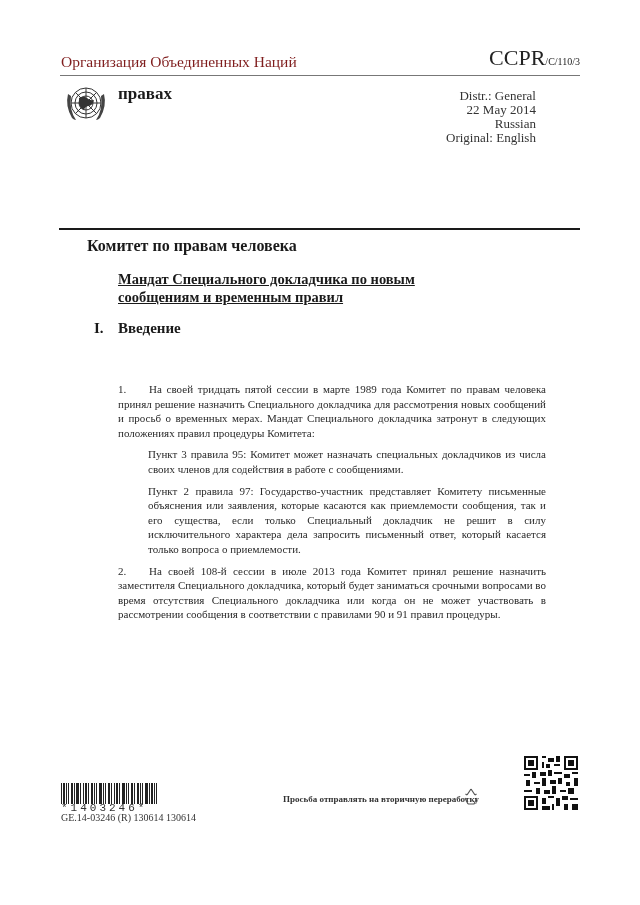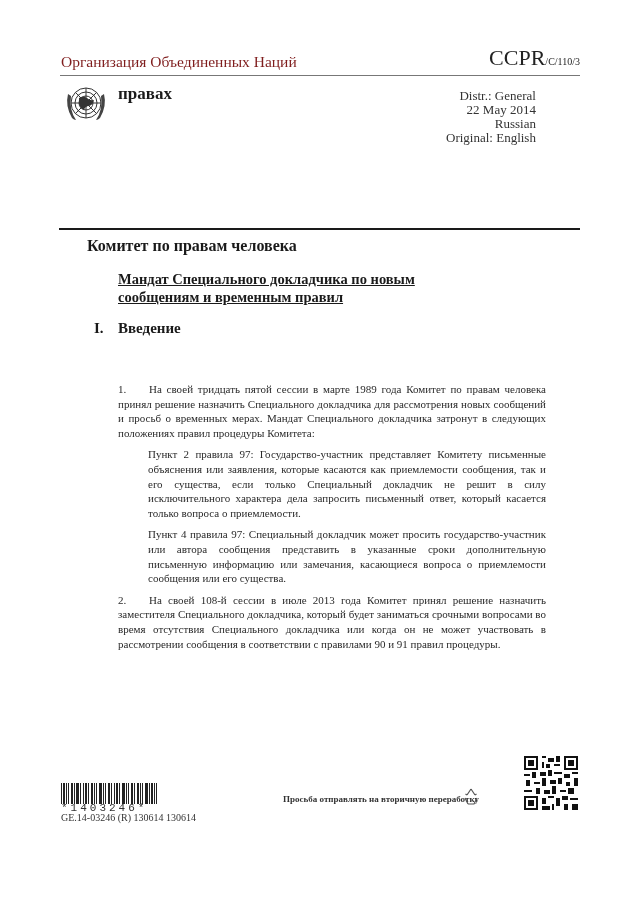--- a/index.html
+++ b/index.html
@@ -70,22 +70,22 @@
 
 <div class="abs doc-title">
   <div>Мандат Специального докладчика по новым</div>
   <div>сообщениям и временным правил</div>
 </div>
 
 <div class="abs section"><span class="num">I.</span><span>Введение</span></div>
 
 <div class="abs content">
   <p class="para"><span class="pnum">1.</span><span>На своей тридцать пятой сессии в марте 1989 года Комитет по правам человека принял решение назначить Специального докладчика для рассмотрения новых сообщений и просьб о временных мерах. Мандат Специального докладчика затронут в следующих положениях правил процедуры Комитета:</span></p>
+  <p class="quote">Пункт 3 правила 95: Комитет может назначать специальных докладчиков из числа своих членов для содействия в работе с сообщениями.</p>
   <p class="quote">Пункт 2 правила 97: Государство-участник представляет Комитету письменные объяснения или заявления, которые касаются как приемлемости сообщения, так и его существа, если только Специальный докладчик не решит в силу исключительного характера дела запросить письменный ответ, который касается только вопроса о приемлемости.</p>
-  <p class="quote">Пункт 4 правила 97: Специальный докладчик может просить государство-участник или автора сообщения представить в указанные сроки дополнительную письменную информацию или замечания, касающиеся вопроса о приемлемости сообщения или его существа.</p>
   <p class="para"><span class="pnum">2.</span><span>На своей 108-й сессии в июле 2013 года Комитет принял решение назначить заместителя Специального докладчика, который будет заниматься срочными вопросами во время отсутствия Специального докладчика или когда он не может участвовать в рассмотрении сообщения в соответствии с правилами 90 и 91 правил процедуры.</span></p>
 </div>
 
 <div class="abs footer-code">GE.14-03246  (R)  130614  130614</div>
 
 <svg class="abs barcode" viewBox="0 0 96 21" preserveAspectRatio="none">
   <g fill="#222">
     <rect x="0" y="0" width="1" height="21"></rect>
       <rect x="2" y="0" width="2" height="21"></rect>
       <rect x="5" y="0" width="1" height="21"></rect>

